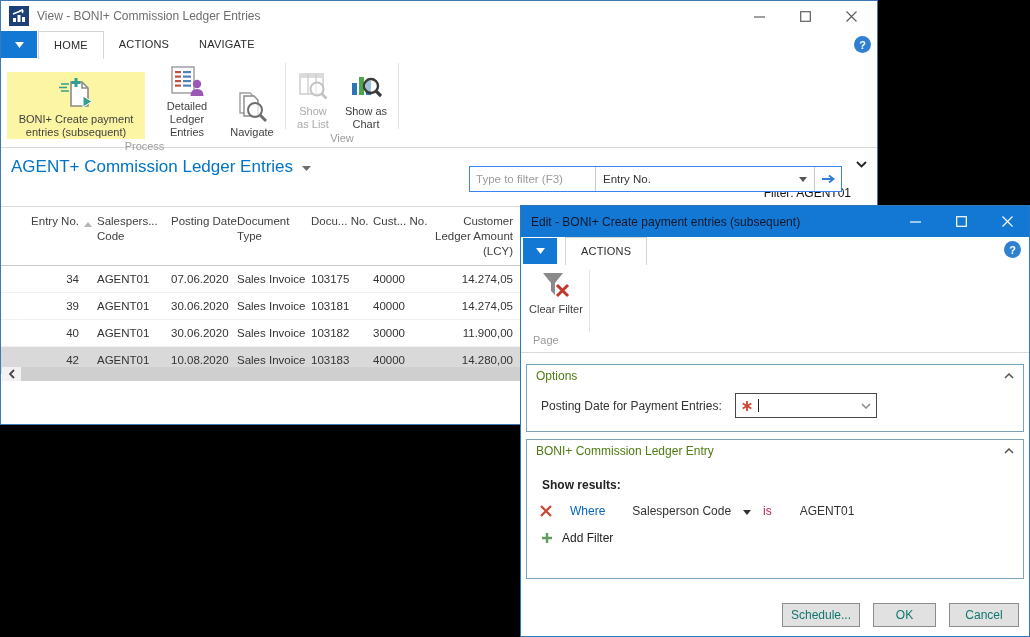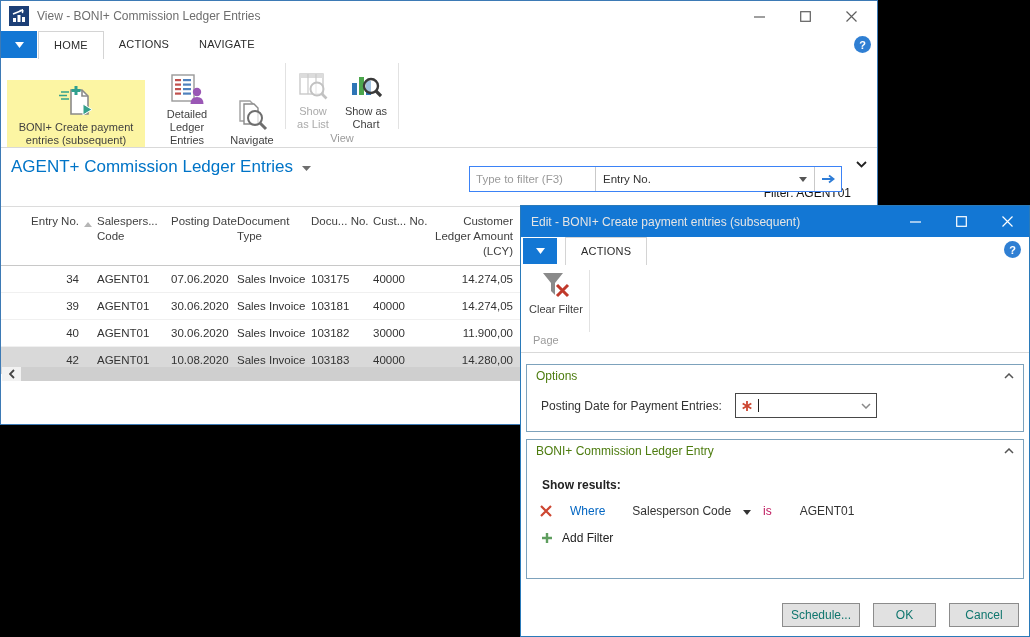--- a/index.html
+++ b/index.html
@@ -67,21 +67,21 @@
   .tr { display:flex; align-items:center; height:27px; border-bottom:1px solid #f0f0f0; }
   .tr.selected { background:#d9d9d9; border-bottom-color:#d9d9d9; }
 
   .hscroll { position:absolute; left:1px; right:1px; top:366px; height:14px; display:flex; }
   .hs-btn { width:19px; background:#f2f2f2; display:flex; align-items:center; justify-content:center; }
   .hs-track { flex:1; background:#cfcfcf; }
 
   
   .dialog { position:absolute; left:520px; top:205px; width:510px; height:432px;
     background:#fff; border:1px solid #2a7ab9; }
-  .dlg-titlebar { height:31px; background:#1377d4; color:#e5e5e5; display:flex;
+  .dlg-titlebar { height:31px; background:#1377d4; color:#0f172a; display:flex;
     align-items:center; padding:0 10px; font-size:12px; }
   .dlg-titlebar .dtitle { flex:1; white-space:nowrap; overflow:hidden; }
   .dlg-titlebar .win-controls { color:#fff; padding-right:4px; }
   .dlg-tabrow { height:28px; position:relative; }
   .dlg-tabrow .app-menu { left:2px; top:1px; width:34px; height:26px; }
   .dlg-tabrow .tabs { margin-left:44px; }
   .dlg-tabrow .help-badge { right:8px; top:4px; }
   .dlg-ribbon { height:88px; border-bottom:1px solid #d9d9d9; position:relative; }
   .clear-filter { position:absolute; left:8px; top:4px; width:54px; display:flex;
     flex-direction:column; align-items:center; font-size:11px; color:#3f3f3f; line-height:13px; text-align:center; }
@@ -206,20 +206,21 @@
               <svg width="32" height="32" viewBox="0 0 32 32">
                 <path d="M4 2 h10 l4 4 v16 h-14 z" fill="#fff" stroke="#a0a0a0" stroke-width="1.4"></path>
                 <path d="M8 5 h10 l4 4 v16 h-14 z" fill="#fff" stroke="#8a8a8a" stroke-width="1.4"></path>
                 <circle cx="19" cy="19" r="7" fill="rgba(255,255,255,0.7)" stroke="#6e6e6e" stroke-width="2"></circle>
                 <line x1="24" y1="24" x2="30" y2="30" stroke="#6e6e6e" stroke-width="3"></line>
               </svg>
             </span>
             <span class="lbl">Navigate</span>
           </div>
         </div>
+        <div class="glabel">Process</div>
       </div>
       <div class="rsep"></div>
       <div class="rgroup">
         <div class="rbuttons">
           <div class="rbtn disabled w48">
             <span class="icn">
               <svg width="30" height="30" viewBox="0 0 30 30">
                 <rect x="2" y="3" width="23" height="20" fill="#fff" stroke="#c9c9c9" stroke-width="1.4"></rect>
                 <rect x="2" y="3" width="23" height="4" fill="#dcdcdc"></rect>
                 <line x1="10" y1="3" x2="10" y2="23" stroke="#c9c9c9" stroke-width="1.2"></line>

